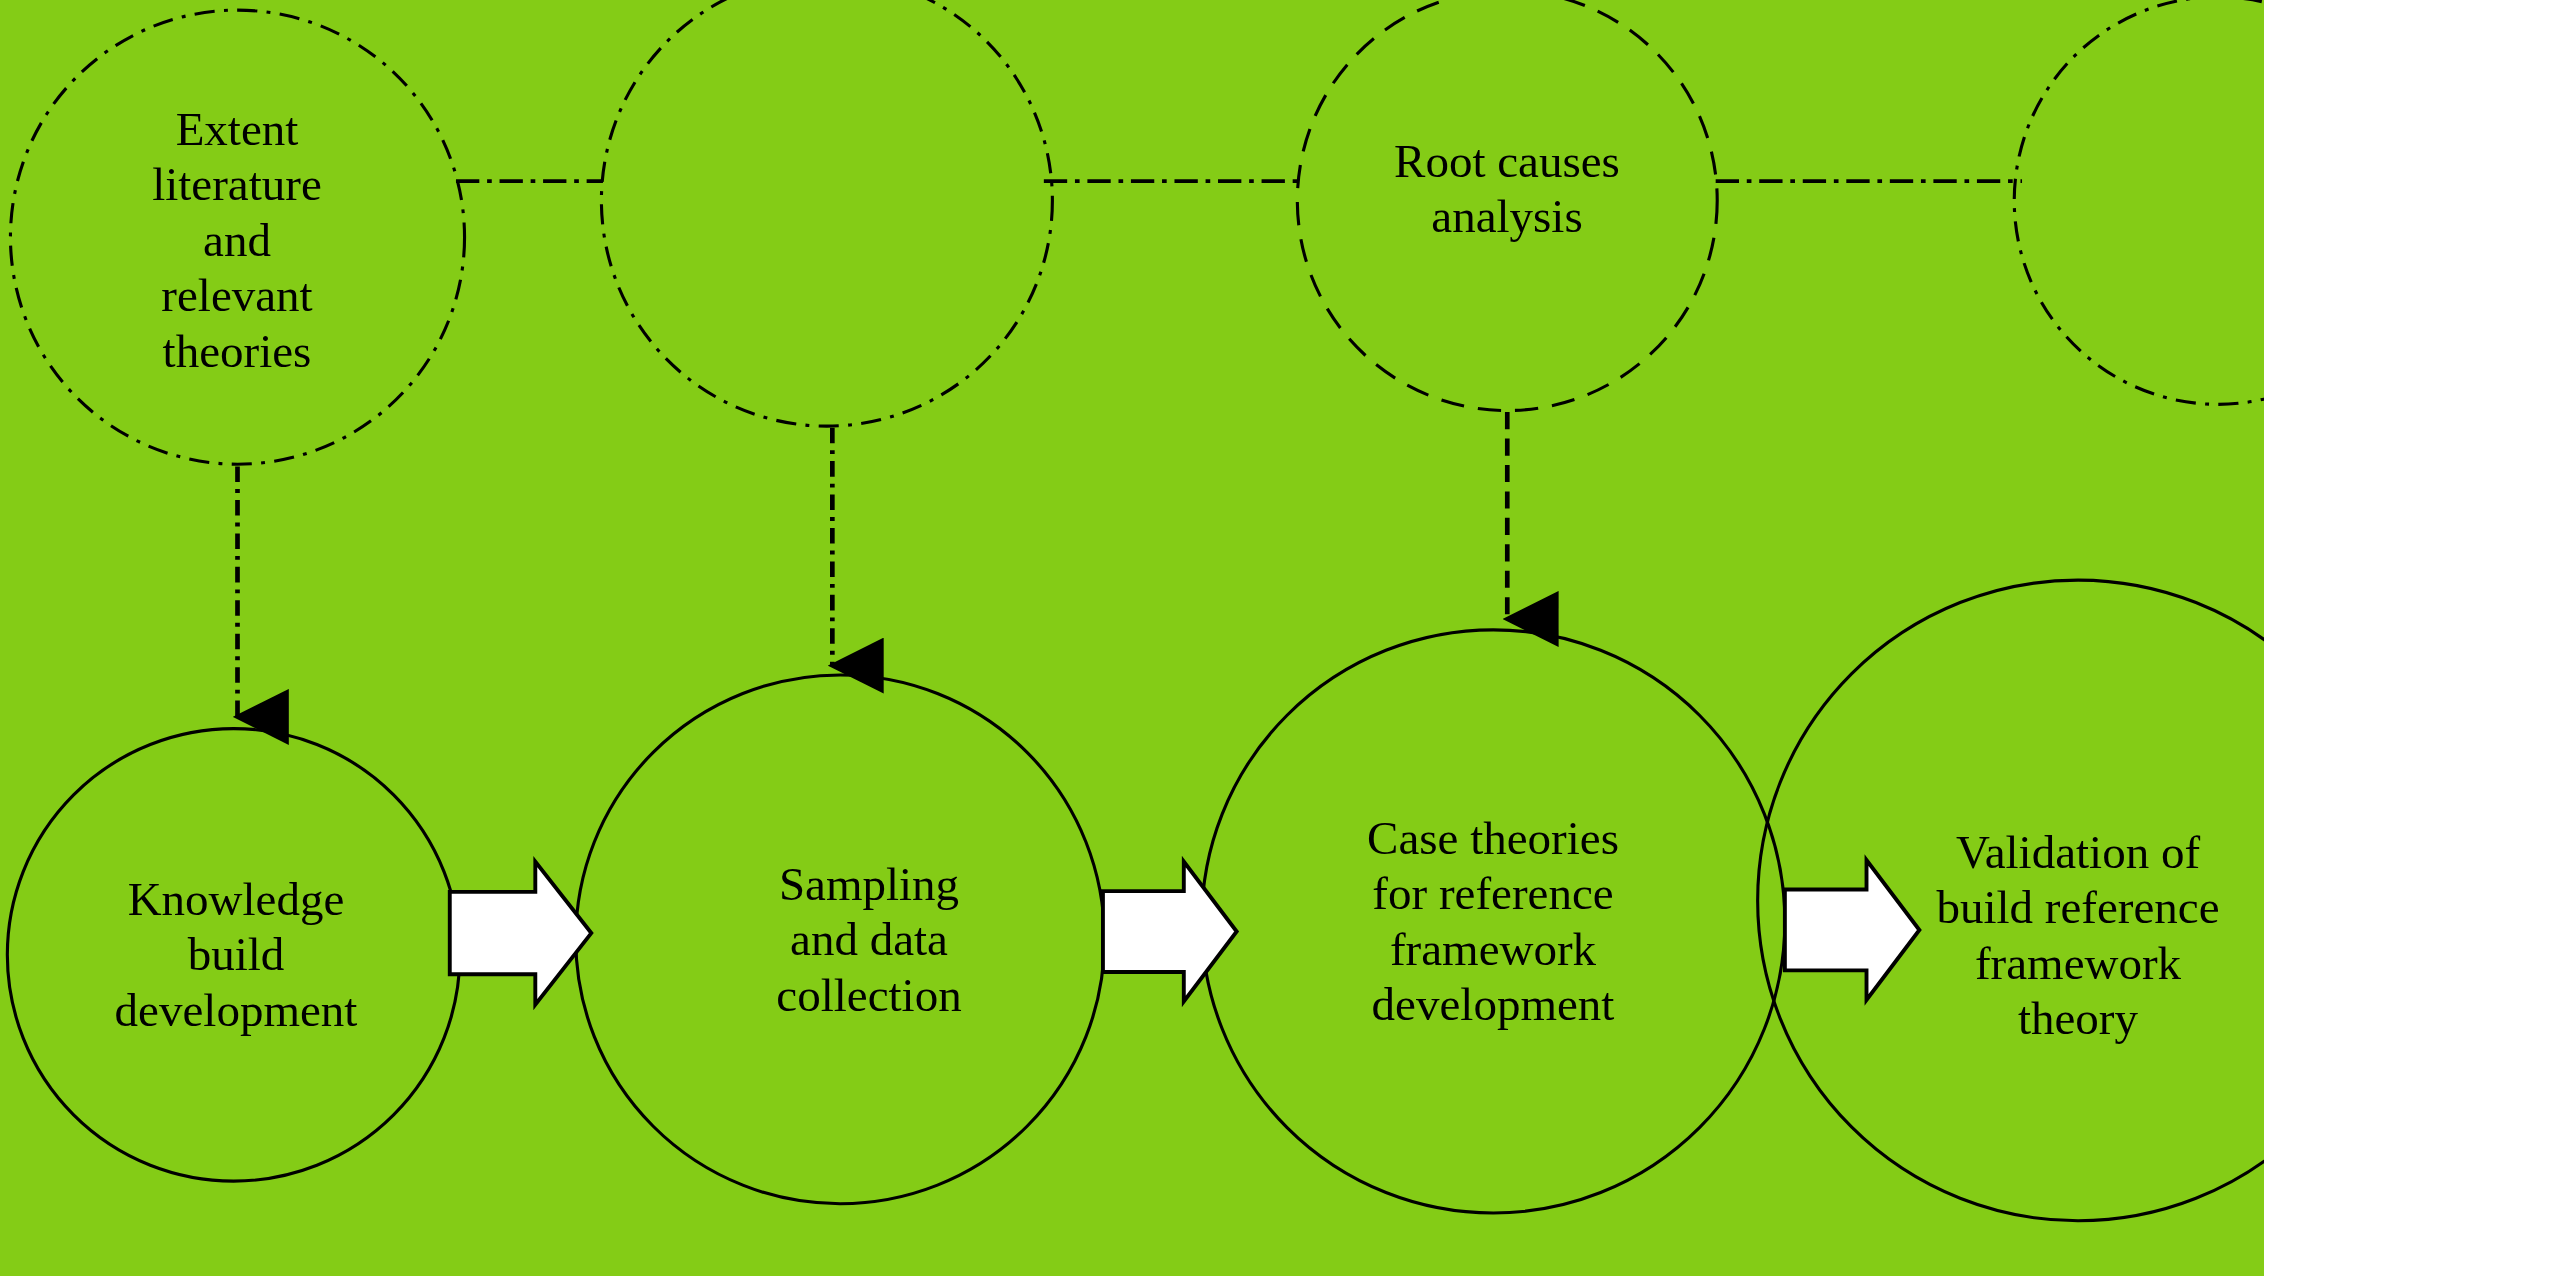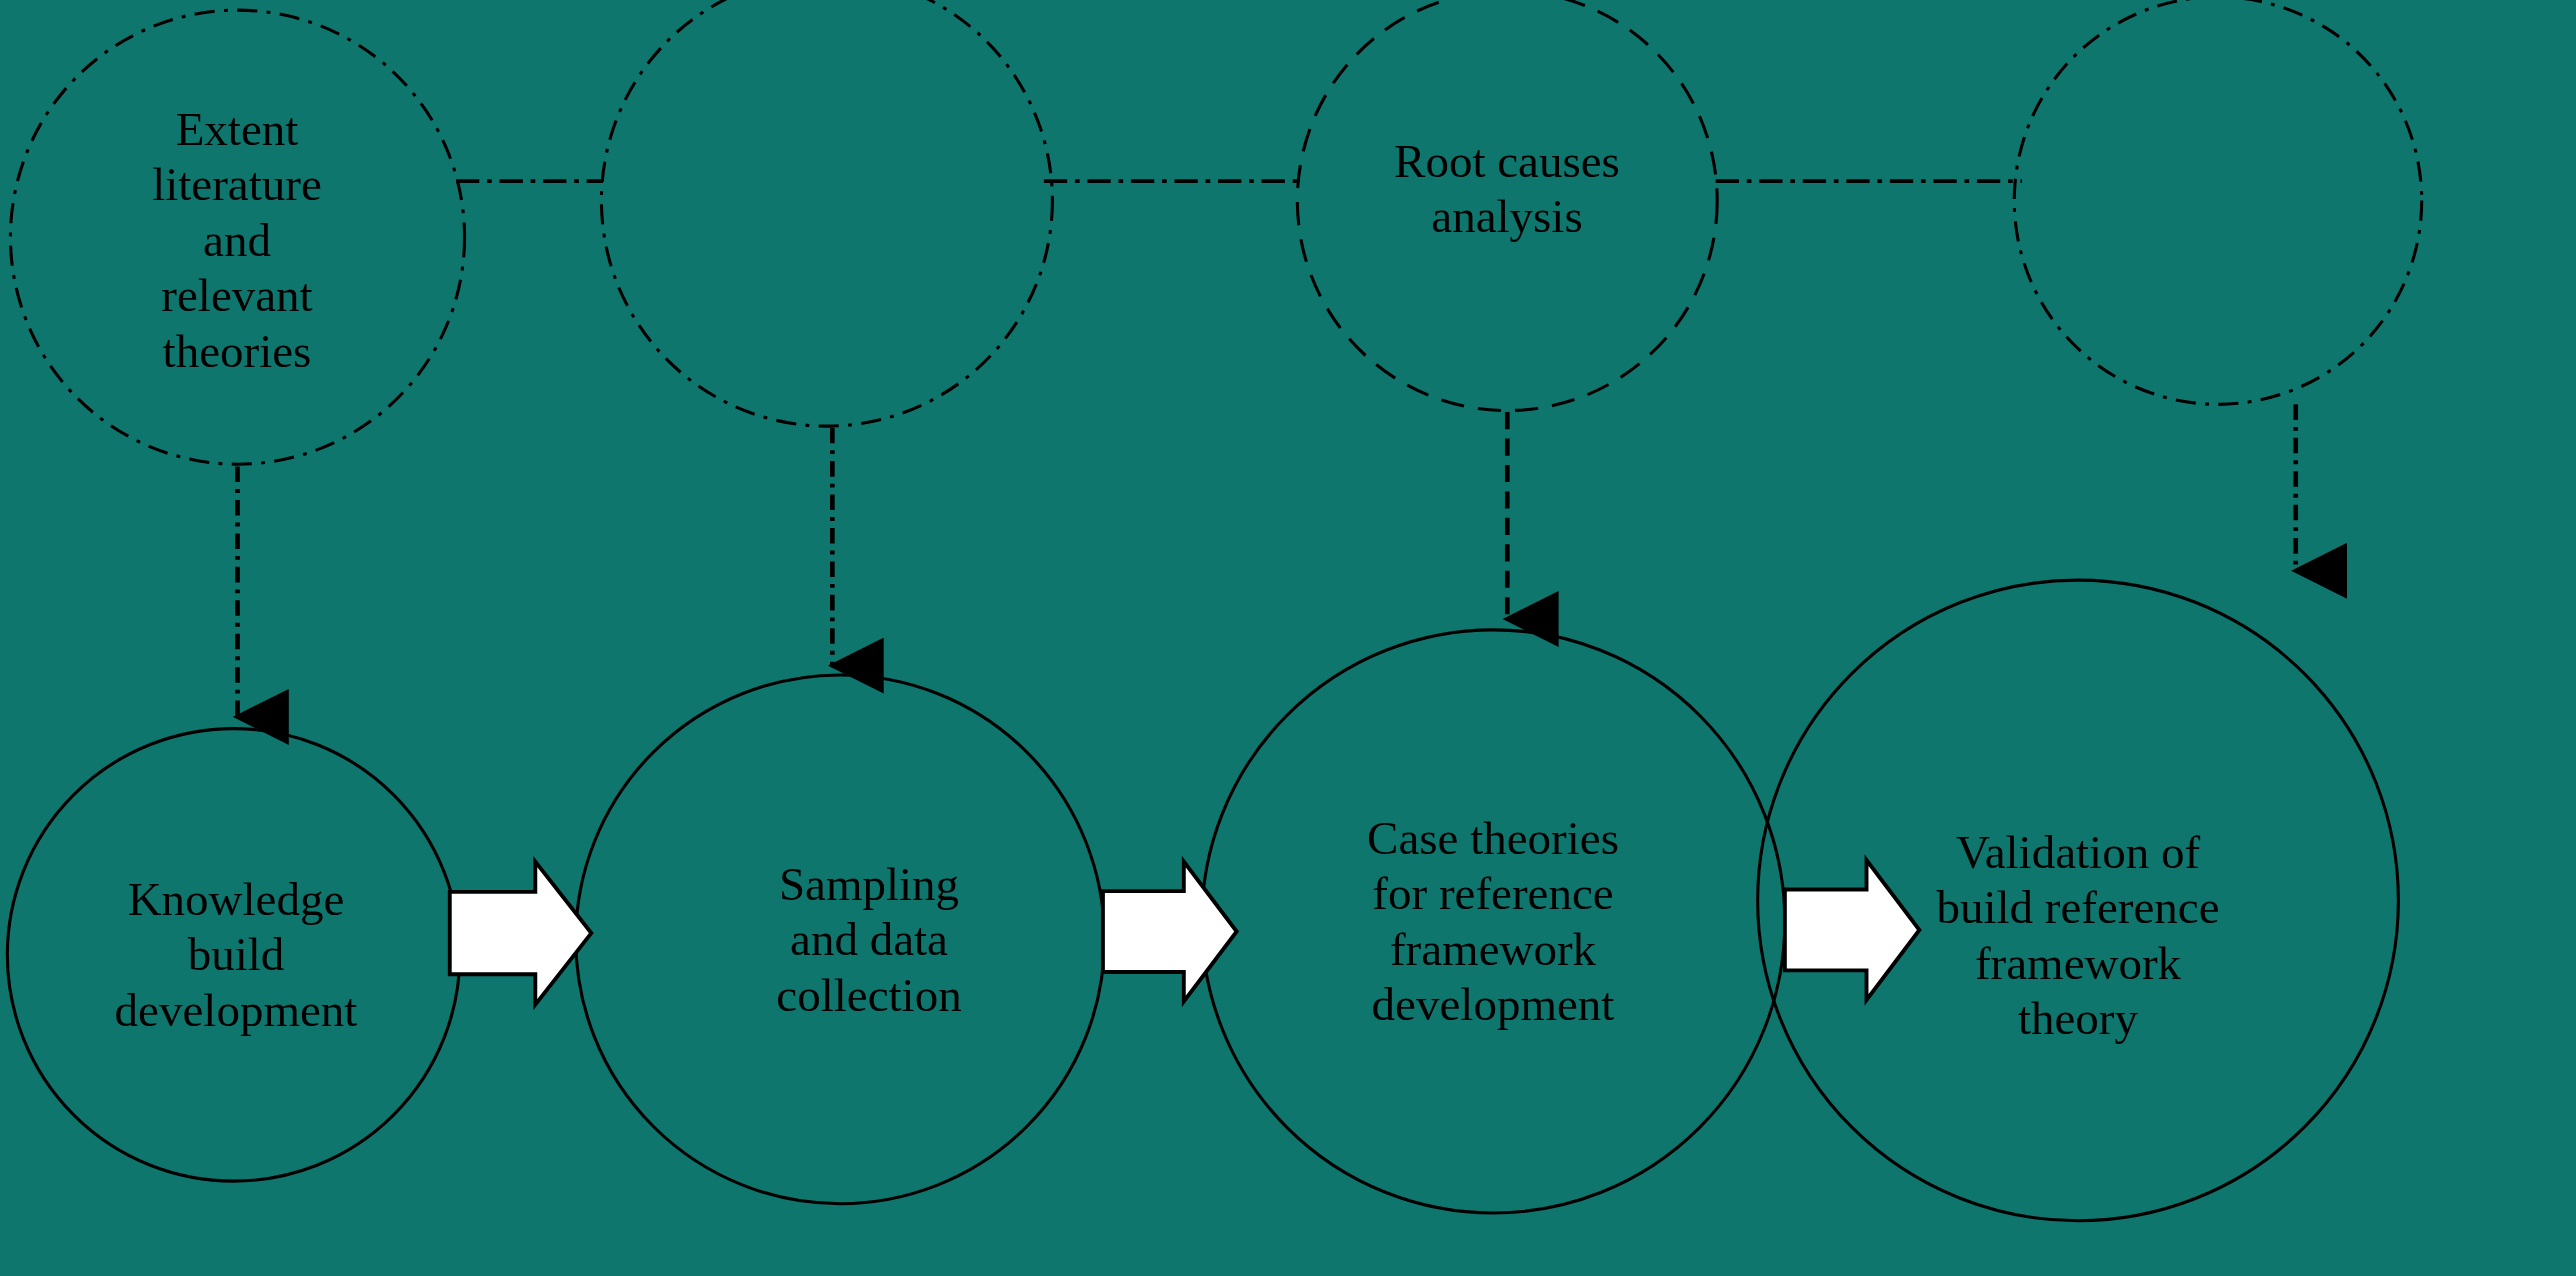--- a/index.html
+++ b/index.html
@@ -6,23 +6,23 @@
   html, body {
     margin: 0;
     padding: 0;
     background: #ffffff;
   }
   body {
     font-family: "Liberation Serif", "DejaVu Serif", serif;
   }
   #stage {
     position: relative;
-    width: 2576px;
+    width: 2264px;
     height: 1276px;
-    background: #0f766e;
+    background: #84cc16;
     overflow: hidden;
   }
   #diagram-svg {
     position: absolute;
     left: 0;
     top: 0;
     width: 2576px;
     height: 1276px;
     display: block;
   }

